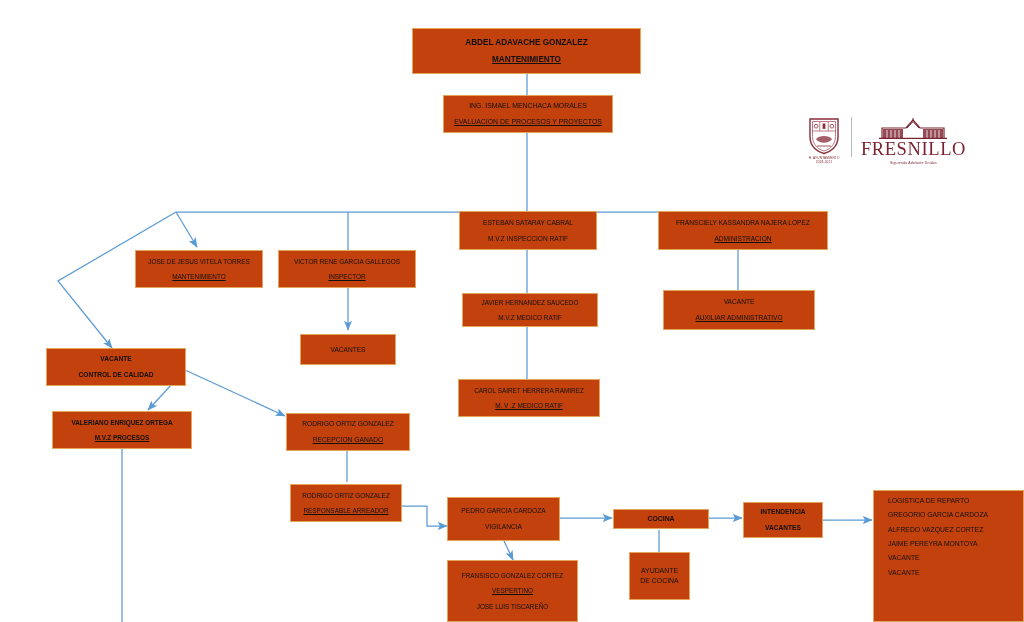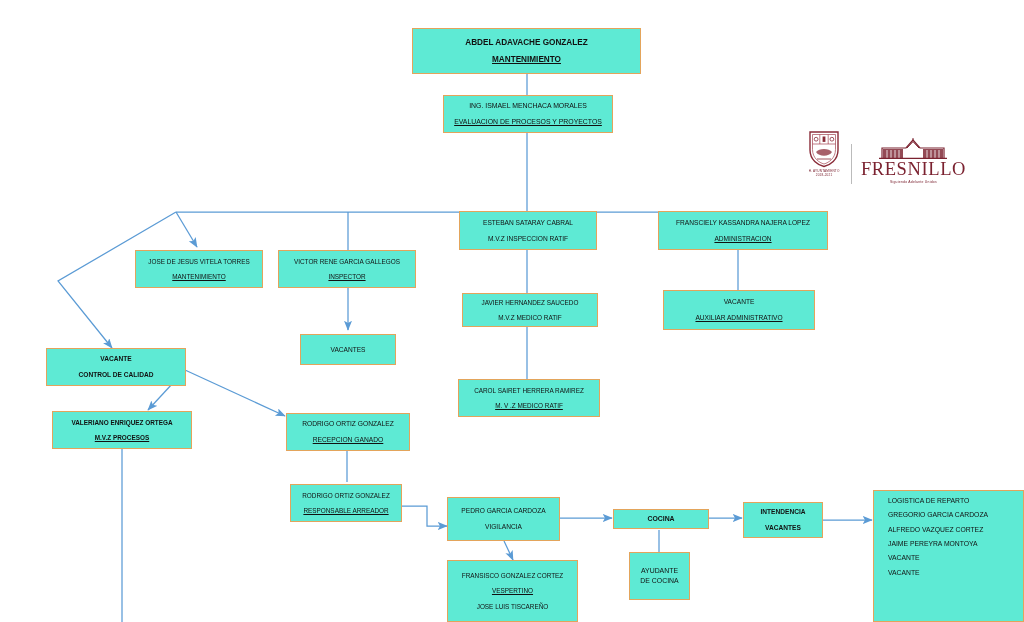--- a/index.html
+++ b/index.html
@@ -17,21 +17,21 @@
   svg.connectors{
     position:absolute;
     left:0; top:0;
     width:1024px; height:622px;
     pointer-events:none;
   }
   .node{
     position:absolute;
     box-sizing:border-box;
     border:1.3px solid #E3A45B;
-    background:#5eead4;
+    background:#c2410c;
     display:flex;
     flex-direction:column;
     align-items:center;
     justify-content:center;
     text-align:center;
     color:#111111;
     z-index:2;
   }
   .node .ln{
     display:block;
@@ -50,24 +50,24 @@
     padding:6px 0 0 14px;
   }
   .node.listbox .ln{
     text-align:left;
     padding:0;
     margin-bottom:6.5px;
   }
   
   #logo-block{
     position:absolute;
-    left:806px; top:128px;
+    left:806px; top:117px;
     width:160px; height:56px;
     display:flex;
-    align-items:flex-end;
+    align-items:flex-start;
     z-index:3;
   }
   #crest-logo{
     width:48px; height:54px;
     display:flex; flex-direction:column;
     align-items:center; justify-content:flex-start;
   }
   #crest-caption{
     font-size:3.1px;
     color:#7B2230;

